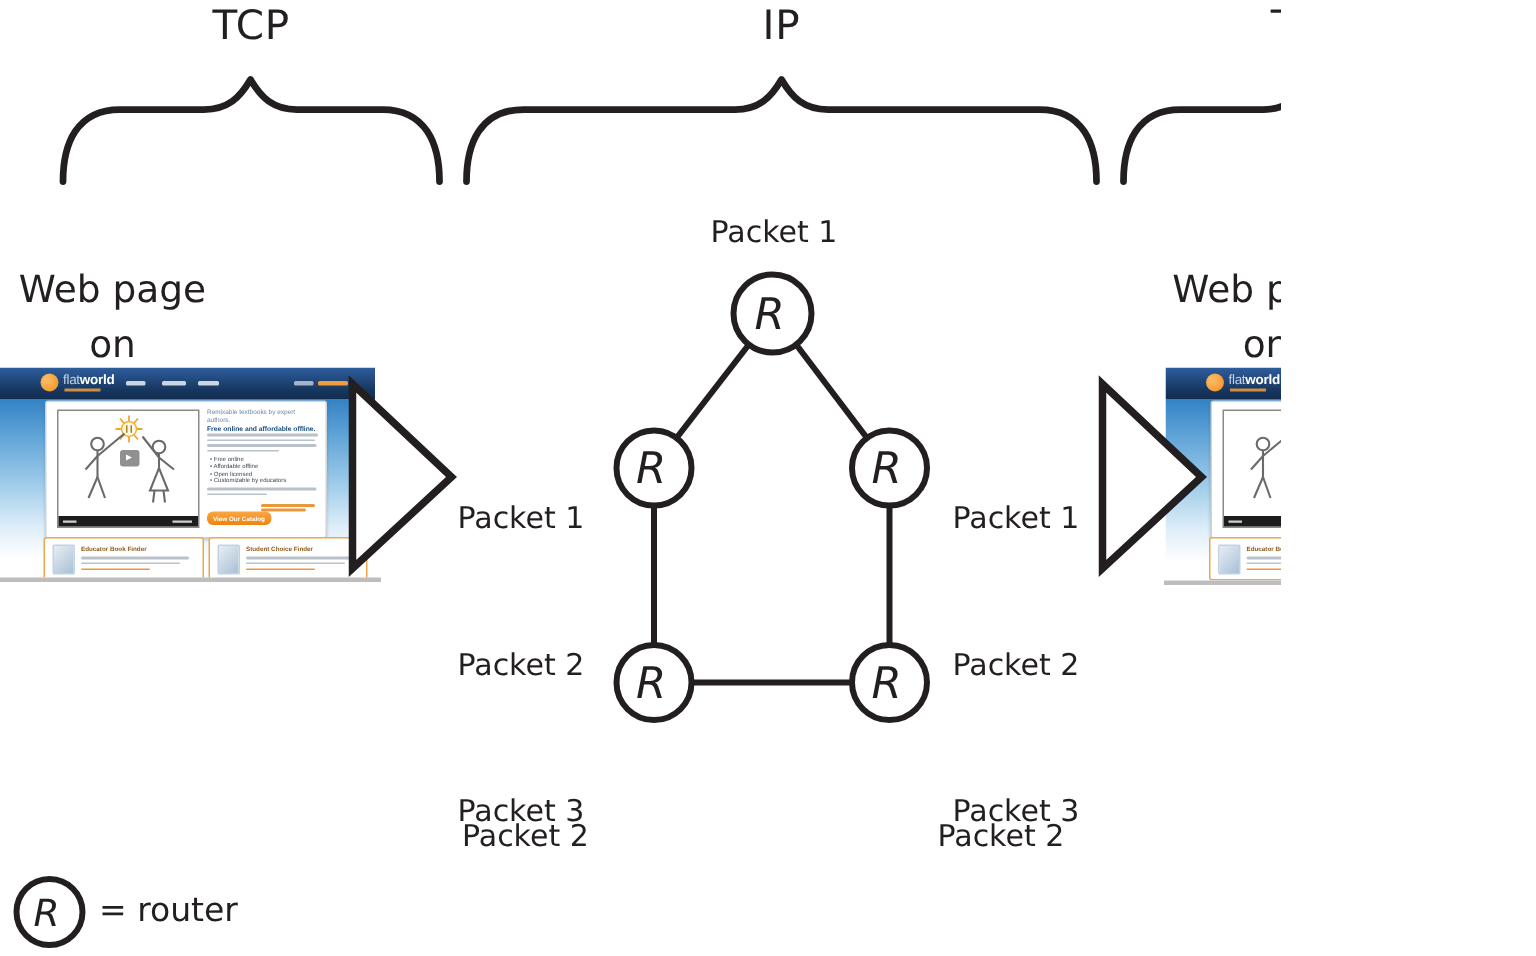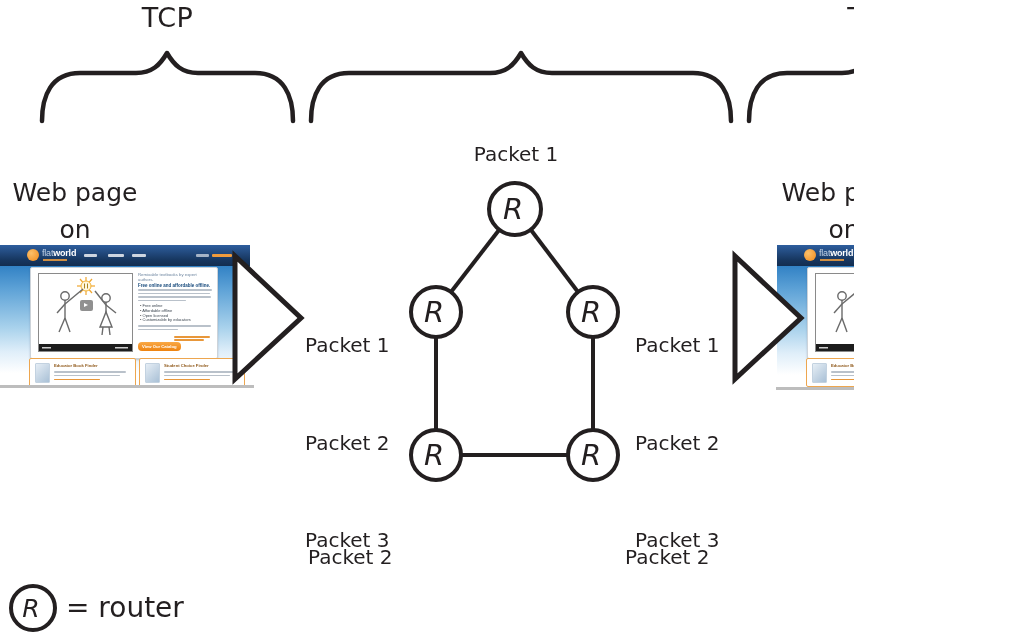--- a/index.html
+++ b/index.html
@@ -4,21 +4,21 @@
 <style>
   html,body{margin:0;padding:0;background:#fff;}
   .canvas{position:relative;width:854px;height:637px;background:#fff;overflow:hidden;
           font-family:"DejaVu Sans",sans-serif;color:#231f20;}
   
   .brace-label{position:absolute;top:2px;font-size:27px;text-align:center;letter-spacing:.5px;}
   .pkt{position:absolute;font-size:20px;line-height:32.5px;white-space:pre;}
   .pkt div{height:32.5px;}
   .heading{position:absolute;top:174px;font-size:25px;line-height:37px;text-align:center;}
   .ul{text-decoration:underline;text-decoration-thickness:2.5px;text-underline-offset:4px;}
-  .legend-text{position:absolute;left:66px;top:592px;font-size:28px;line-height:32px;}
+  .legend-text{position:absolute;left:66px;top:592px;font-size:22px;line-height:32px;}
   
   svg.overlay{position:absolute;left:0;top:0;z-index:5;pointer-events:none;}
   .stroke{stroke:#231f20;fill:none;}
   .rtext{font-family:"DejaVu Sans",sans-serif;font-style:italic;fill:#231f20;}
   
   .thumb{position:absolute;overflow:hidden;background:#fff;font-family:"Liberation Sans",sans-serif;}
   .thumb-shadow{position:absolute;height:2.5px;background:#bdbdbd;z-index:1;}
   .t-hdr{position:absolute;left:0;right:0;top:0;height:21px;
          background:linear-gradient(180deg,#2e5e9e,#173760 70%,#132d50);}
   .t-logoic{position:absolute;left:27px;top:4px;width:12px;height:12px;border-radius:50%;
@@ -67,20 +67,21 @@
   .t-bb1{left:24px;top:12px;width:72px;height:1.6px;background:#b9c1ca;}
   .t-bb2{left:24px;top:15.5px;width:66px;height:1.6px;background:#b9c1ca;}
   .t-bb3{left:24px;top:19.5px;width:46px;height:1.6px;background:#e8973a;}
 </style>
 </head>
 <body>
 
 <div class="canvas">
 
   <div class="brace-label" style="left:42px;width:251px;">TCP</div>
+  <div class="brace-label" style="left:311px;width:420px;">IP</div>
   <div class="brace-label" style="left:749px;width:248px;">TCP</div>
 
   <div class="heading" style="left:0;width:150px;">
     <div>Web page on</div>
     <div class="ul">a Web server:</div>
   </div>
   <div class="heading" style="left:768px;width:152px;">
     <div>Web page on</div>
     <div class="ul">your computer:</div>
   </div>

